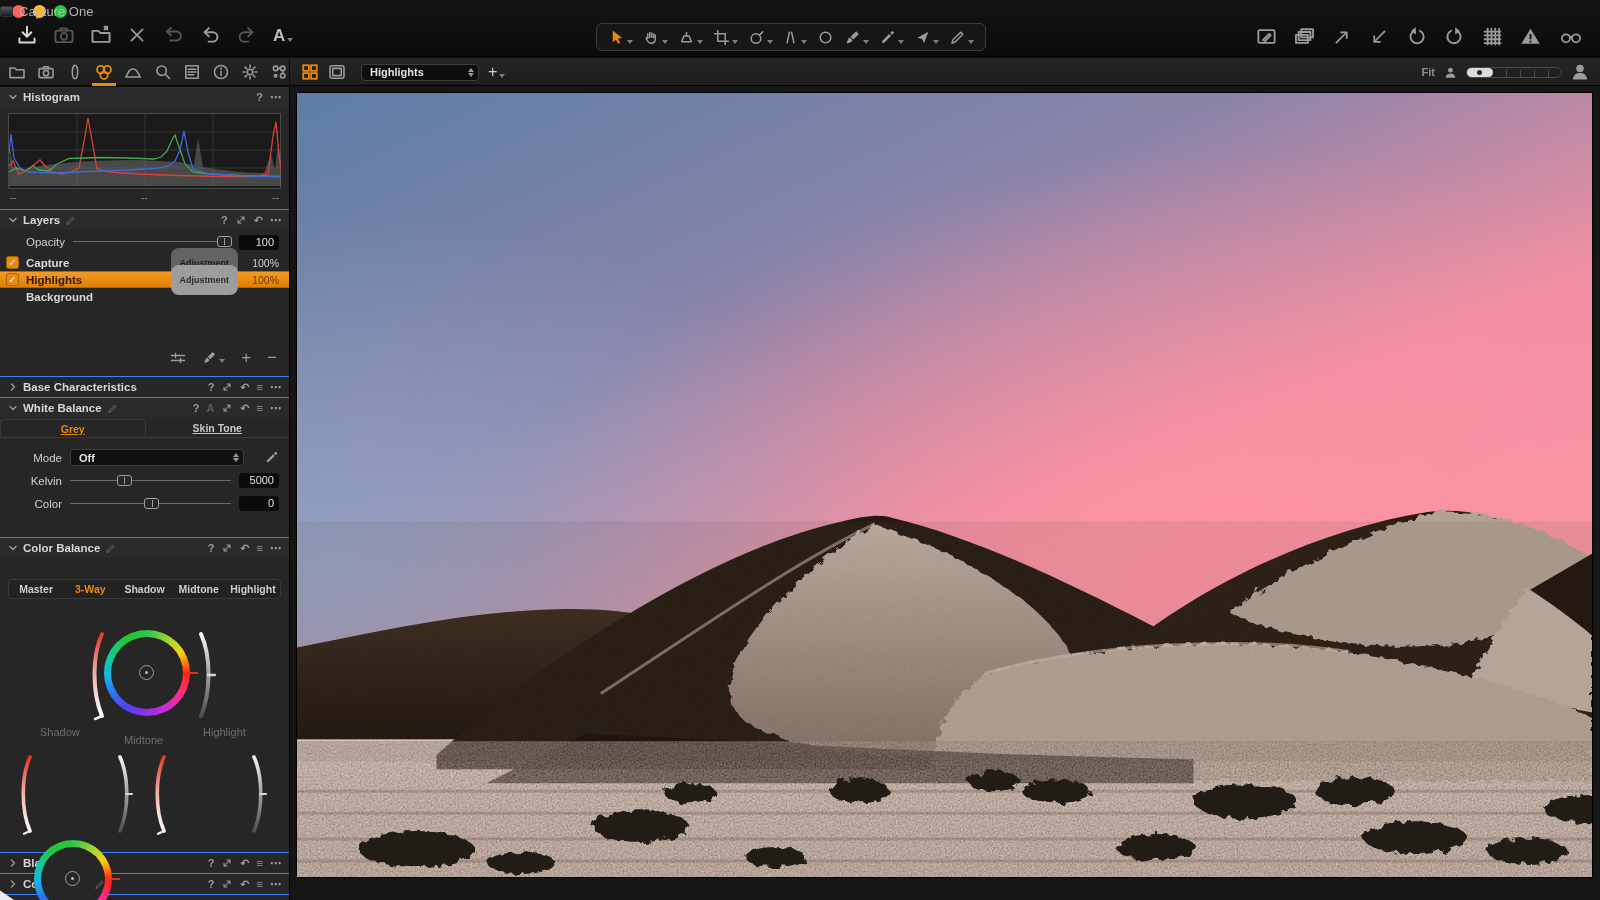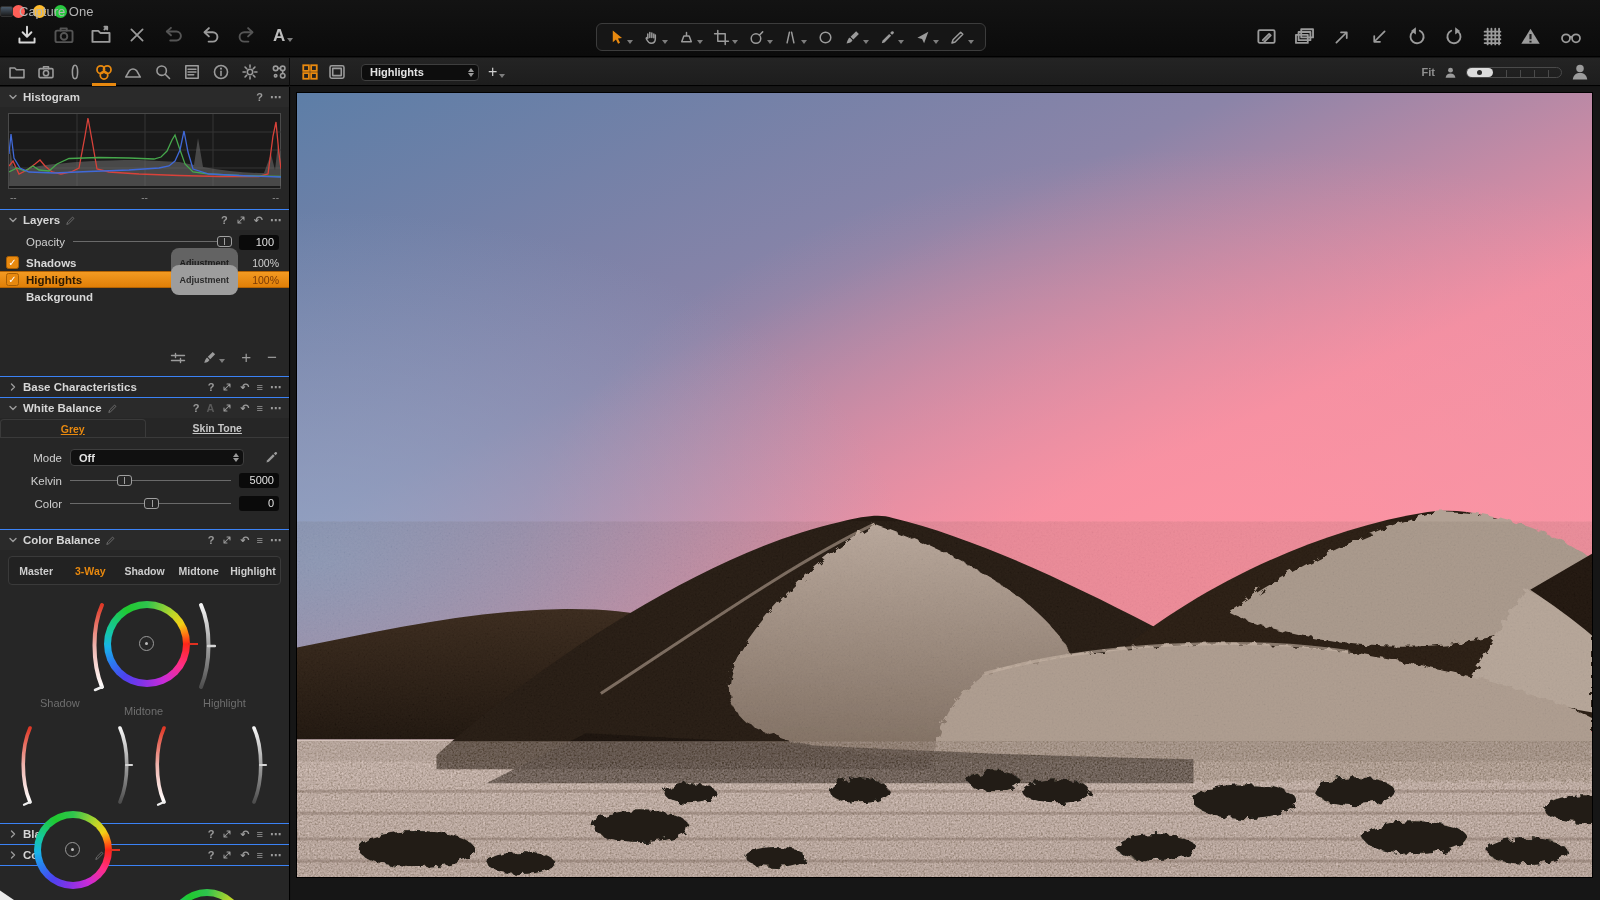--- a/index.html
+++ b/index.html
@@ -96,21 +96,21 @@
   .wb-tabs { display:flex; height:19px; border-bottom:1px solid #3a3a3a; margin-top:1px; }
   .wb-tab { flex:1; text-align:center; font-size:10.5px; font-weight:bold; color:#c7c7c7; line-height:18px; cursor:pointer;text-decoration:underline; }
   .wb-tab.active { border:1px solid #3a3a3a; border-bottom:none; border-radius:4px 4px 0 0; color:#e8890f; background:#262626; }
   .field-row { display:flex; align-items:center; height:23px; padding:0 10px 0 0; gap:8px; }
   .field-row .lbl { width:62px; text-align:right; }
   .select { flex:1; height:17px; background:#101010; border:1px solid #3e3e3e; border-radius:4px;
             display:flex; align-items:center; padding:0 4px 0 8px; font-size:11px; font-weight:bold; color:#e3e3e3; }
   .select .stepper { margin-left:auto; display:flex; flex-direction:column; gap:1px; }
 
   
-  .seg { display:flex; margin:6px 8px; height:29px; background:#222; border:1px solid #3a3a3a; border-radius:4px; align-items:center; }
+  .seg { display:flex; margin:21px 8px; height:20px; background:#222; border:1px solid #3a3a3a; border-radius:4px; align-items:center; }
   .seg span { flex:1; text-align:center; font-size:10.5px; font-weight:bold; color:#cdcdcd; cursor:pointer; }
   .seg span.active { color:#e8890f; }
   .wheel-area { position:relative; height:232px; }
   .wheel { position:absolute; }
   .ring { position:relative; border-radius:50%;
     background:conic-gradient(#2ec44e 0deg,#bcd62a 40deg,#f3d016 60deg,#ff7b12 75deg,#ff2618 90deg,#ff2e86 122deg,#c92bd8 155deg,#8033e8 188deg,#4b43f0 215deg,#2a7df0 243deg,#19b4e8 266deg,#14c9a0 290deg,#20c92e 330deg,#2ec44e 360deg); }
   .ring .hole { position:absolute; inset:7px; border-radius:50%; background:#262626; }
   .ring .target { position:absolute; left:50%; top:50%; width:15px; height:15px; margin:-8px 0 0 -8px;
                   border:1px solid #9a9a9a; border-radius:50%; }
   .ring .target::after { content:""; position:absolute; left:50%; top:50%; width:3px; height:3px;
@@ -611,21 +611,21 @@
     <div class="opacity-row">
       <span class="lbl">Opacity</span>
       <div class="slider">
         <div class="track"></div>
           <div class="thumb" style="left:91%"></div>
       </div>
       <div class="valbox">100</div>
     </div>
     <div class="lrow">
       <span class="cbx">✓</span>
-      <span class="lname">Shadows</span>
+      <span class="lname">Capture</span>
       <span class="badge">Adjustment</span>
       <span class="lpct">100%</span>
     </div>
     <div class="lrow sel">
       <span class="cbx">✓</span>
       <span class="lname">Highlights</span>
       <span class="badge">Adjustment</span>
       <span class="lpct">100%</span>
     </div>
     <div class="lrow" style="padding-left:26px">
@@ -671,21 +671,21 @@
               </g>
             </svg>
           </span>
         <span class="glyph">↶</span>
         <span class="glyph">≡</span>
         <span class="glyph">⋯</span>
       </span>
     </div>
   </div>
 
-  <div class="panel" style="padding-bottom:14px">
+  <div class="panel" style="padding-bottom:22px">
     <div class="ph">
       <span class="chev">
         <svg class="ic" width="10" height="10" viewBox="0 0 10 10">
             <path class="ic-stroke" d="M2,3.5 L5,6.5 L8,3.5"></path>
           </svg>
         </span>
       <span class="ph-title">White Balance</span>
       <span class="pencil">
         <svg class="ic" width="11" height="11" viewBox="0 0 16 16">
             <path class="ic-stroke" d="M2.8,13.2 L3.8,10.2 L11,3 L13,5 L5.8,12.2 Z"></path>

